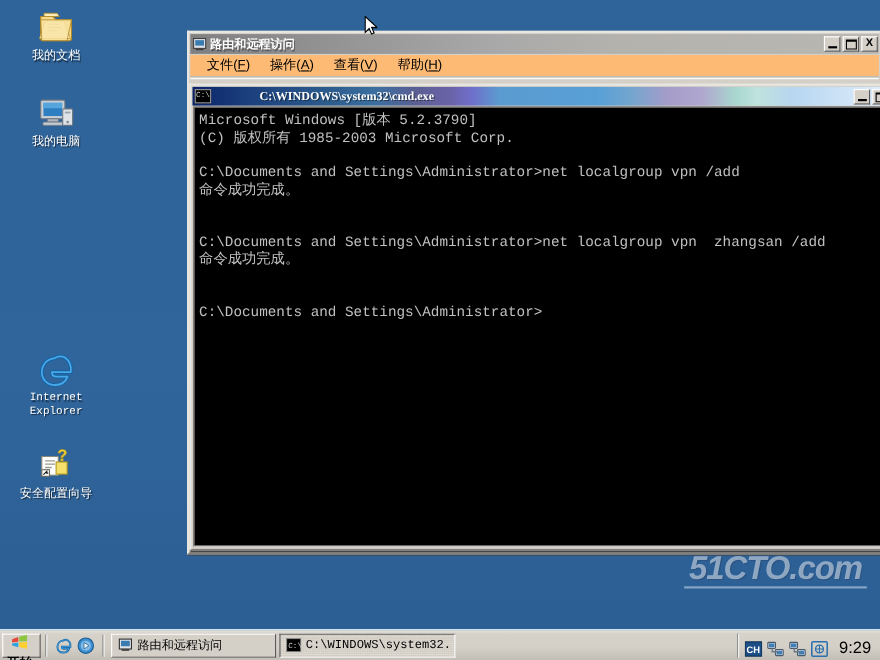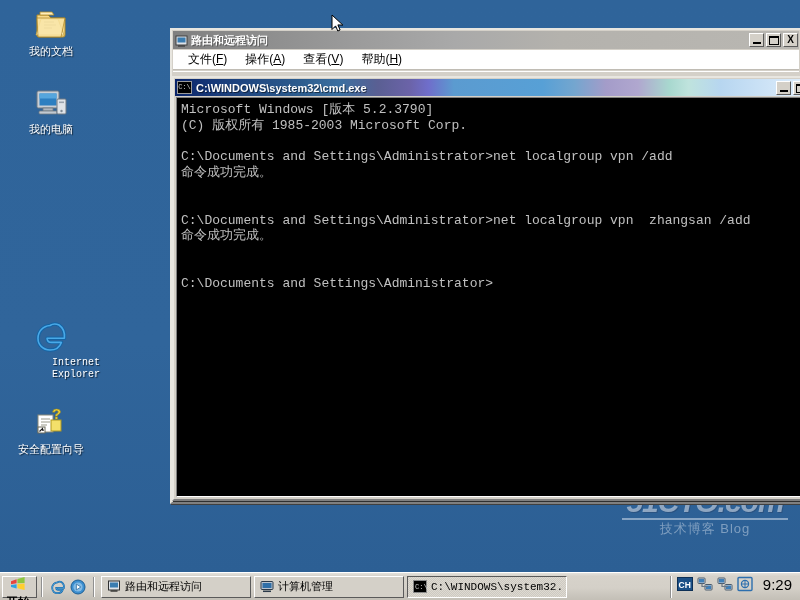--- a/index.html
+++ b/index.html
@@ -43,21 +43,21 @@
          border-right-color:#5a5a5a; border-bottom-color:#5a5a5a;
          position:relative; cursor:pointer; }
   .wbtn i{ position:absolute; background:#000; }
   .wbtn.min i{ left:3px; bottom:2px; width:8px; height:2px; }
   .wbtn.max i{ left:2px; top:2px; width:10px; height:9px; background:transparent;
                border:1px solid #000; border-top-width:2px; }
   .wbtn.cls{ font-family:"Liberation Sans",sans-serif; font-size:10px; line-height:12px;
              text-align:center; color:#000; font-weight:bold; }
 
   #mmc .mbar{ height:20px; margin:1px; display:flex; align-items:center;
-              background:#ffffff; border-bottom:1px solid #c0bcb4; padding-left:6px; }
+              background:#fdba74; border-bottom:1px solid #c0bcb4; padding-left:6px; }
   #mmc .mbar .mi{ font-size:12px; color:#000; padding:2px 9px; white-space:nowrap; cursor:default; }
   #mmc .mbar .mi u{ text-decoration:underline; }
   #mmc .body{ position:absolute; left:1px; top:41px; right:1px; bottom:1px; background:#d4d0c8;
               border-top:1px solid #ffffff; }
 
   
   #cmd{
     position:absolute; left:172px; top:76px; width:640px; height:425px;
     background:#d4d0c8; border:2px solid #d4d0c8;
     border-top-color:#e8e6e0; border-left-color:#e8e6e0;
@@ -72,22 +72,22 @@
       #5b9bd0 44%, #57a0d6 58%, #74a6cf 63%,
       #a49cc9 68%, #b0a7cf 73%,
       #a8d8cf 78%, #bfe3dd 81%,
       #b7d6f0 86%, #cfe4f7 94%, #dfeefb 100%);
   }
   #cmd .tbar .tb-ico{ width:15px; height:13px; flex:0 0 15px; margin-right:4px;
                       background:#000; border:1px solid #9a9a9a; position:relative;
                       font-family:"Liberation Mono",monospace; font-size:7px; color:#c8c8c8;
                       line-height:11px; text-align:center; }
   #cmd .tbar .tb-txt{ color:#ffffff; font-size:11px; font-weight:bold; white-space:nowrap;
-                      font-family:Liberation Sans, sans-serif;
-                      text-shadow:1px 1px 0 rgba(0,0,0,.5); flex:1 1 auto; overflow:hidden; }
+                      font-family:Liberation Serif, serif;
+                      text-shadow:1px 1px 0 rgba(0,0,0,.5); flex:1 1 auto; overflow:hidden;margin-left:40px; }
   #cmd .console{
     position:absolute; left:2px; top:19px; right:2px; bottom:2px;
     background:#000000; color:#c0c0c0; overflow:hidden;
     border:1px solid #808080; border-right-color:#ffffff; border-bottom-color:#ffffff;
     padding:4px 0 0 4px;
     font-family:"Liberation Mono","DejaVu Sans Mono",monospace;
     font-size:13px; line-height:15.8px; white-space:pre;
   }
   #cmd .console .ln{ white-space:pre; }
 
@@ -125,21 +125,21 @@
             padding:0 5px; font-size:11px; color:#000; background:#d4d0c8; cursor:pointer;
             border:1px solid; border-top-color:#ffffff; border-left-color:#ffffff;
             border-right-color:#5a5a5a; border-bottom-color:#5a5a5a; white-space:nowrap; overflow:hidden; }
   .taskbtn.active{ border-top-color:#5a5a5a; border-left-color:#5a5a5a;
                    border-right-color:#ffffff; border-bottom-color:#ffffff;
                    background:repeating-conic-gradient(#cdc9c1 0% 25%, #dedad2 0% 50%) 0/2px 2px; }
   .taskbtn .ti{ width:14px; height:13px; flex:0 0 14px; position:relative; }
   .taskbtn .tl{ overflow:hidden; text-overflow:clip; }
   .taskbtn .tl.mono{ font-family:"Liberation Mono","DejaVu Sans Mono",monospace; font-size:11px; }
 
-  #tray{ display:flex; align-items:flex-start; gap:4px; height:22px; padding:0 4px 0 6px;
+  #tray{ display:flex; align-items:flex-end; gap:4px; height:22px; padding:0 4px 0 6px;
          border-left:1px solid #909090; box-shadow:inset 1px 0 0 #ffffff; }
   #tray .tico{ width:16px; height:16px; position:relative; cursor:pointer; }
   #tray .clock{ font-size:15px; color:#000; padding:0 4px 0 6px; white-space:nowrap; }
 
   
   #cursor{ position:absolute; left:331px; top:14px; width:12px; height:19px; pointer-events:none; }
 </style>
 </head>
 <body>
 
@@ -176,42 +176,41 @@
 
 
 
   <div class="desk-icon" style="left:2px;top:318px;">
     <span class="glyph">
       <svg width="36" height="36" viewBox="0 0 36 36">
         <path d="M26 7c-5-2.2-9 .5-9 .5C10 8 5 13.5 5 20.5 5 27 10 32 17 32c5.8 0 9.8-3.2 11.4-7.6H18.5c-2.6 0-4.4-1.6-4.4-4.2h17.3c.6-5.6-1.4-10.4-5.4-13.2z" fill="none" stroke="#1464a5" stroke-width="3.4" stroke-linejoin="round"></path>
         <path d="M26 7c-5-2.2-9 .5-9 .5C10 8 5 13.5 5 20.5 5 27 10 32 17 32c5.8 0 9.8-3.2 11.4-7.6H18.5c-2.6 0-4.4-1.6-4.4-4.2h17.3c.6-5.6-1.4-10.4-5.4-13.2z" fill="none" stroke="#49a9e8" stroke-width="1.6" stroke-linejoin="round"></path>
       </svg>
     </span>
-    <span class="cap mono" style="white-space:pre-line;text-align:right;">Internet
+    <span class="cap mono" style="white-space:pre-line;">Internet
 Explorer</span>
   </div>
 
   <div class="desk-icon" style="left:2px;top:404px;">
     <span class="glyph">
       <svg width="36" height="36" viewBox="0 0 36 36">
         <rect x="5" y="11" width="15" height="17" fill="#ffffff" stroke="#8a8a7a" stroke-width="1"></rect>
         <path d="M8 15h9M8 18h9M8 21h6" stroke="#9a9a8a" stroke-width="1.2"></path>
         <rect x="18" y="16" width="10" height="11" fill="#f4e06a" stroke="#b09820" stroke-width="1"></rect>
         <text x="19" y="15" font-family="Liberation Sans" font-size="15" font-weight="bold" fill="#f2d73f" stroke="#a8901c" stroke-width=".6">?</text>
         <rect x="5" y="23" width="7" height="6" fill="#ffffff" stroke="#6a6a5a" stroke-width="1"></rect>
         <path d="M6.5 27.5l3-3 0 1.6 1.4 0" stroke="#1a1a1a" stroke-width="1.1" fill="none"></path>
       </svg>
     </span>
     <span class="cap">安全配置向导</span>
   </div>
 
   <div id="wmark">
     <div class="w1">51CTO.com</div>
     <div class="wrule"></div>
-    <div class="w2">技术博客  Blog</div>
   </div>
 
   <div id="mmc">
     <div class="tbar">
       <span class="tb-ico">
         <svg width="13" height="13" viewBox="0 0 13 13">
           <rect x="1" y="1" width="11" height="9" fill="#dfe3e8" stroke="#404040" stroke-width="1"></rect>
           <rect x="2.5" y="2.5" width="8" height="5" fill="#3a7cb0"></rect>
           <path d="M3 11h7" stroke="#404040" stroke-width="1.4"></path>
         </svg>
@@ -298,30 +297,20 @@
       <span class="ti">
         <svg width="14" height="13" viewBox="0 0 13 13">
           <rect x="1" y="1" width="11" height="9" fill="#dfe3e8" stroke="#303030" stroke-width="1"></rect>
           <rect x="2.5" y="2.5" width="8" height="5" fill="#3a7cb0"></rect>
           <path d="M3 11h7" stroke="#303030" stroke-width="1.4"></path>
         </svg>
       </span>
       <span class="tl">路由和远程访问</span>
     </div>
 
-    <div class="taskbtn">
-      <span class="ti">
-        <svg width="14" height="13" viewBox="0 0 14 13">
-          <rect x="1" y="1.5" width="12" height="8" rx="1" fill="#b9c3cf" stroke="#2b3a4a" stroke-width="1"></rect>
-          <rect x="2.5" y="3" width="9" height="5" fill="#2f6fa8"></rect>
-          <path d="M3 11.3h8" stroke="#2b3a4a" stroke-width="1.5"></path>
-        </svg>
-      </span>
-      <span class="tl">计算机管理</span>
-    </div>
 
     <div class="taskbtn active">
       <span class="ti">
         <svg width="14" height="13" viewBox="0 0 14 13">
           <rect x="0.5" y="0.5" width="13" height="12" fill="#000000" stroke="#8a8a8a" stroke-width="1"></rect>
           <text x="2" y="9" font-family="Liberation Mono" font-size="7" fill="#d0d0d0">C:\</text>
         </svg>
       </span>
       <span class="tl mono">C:\WINDOWS\system32...</span>
     </div>

